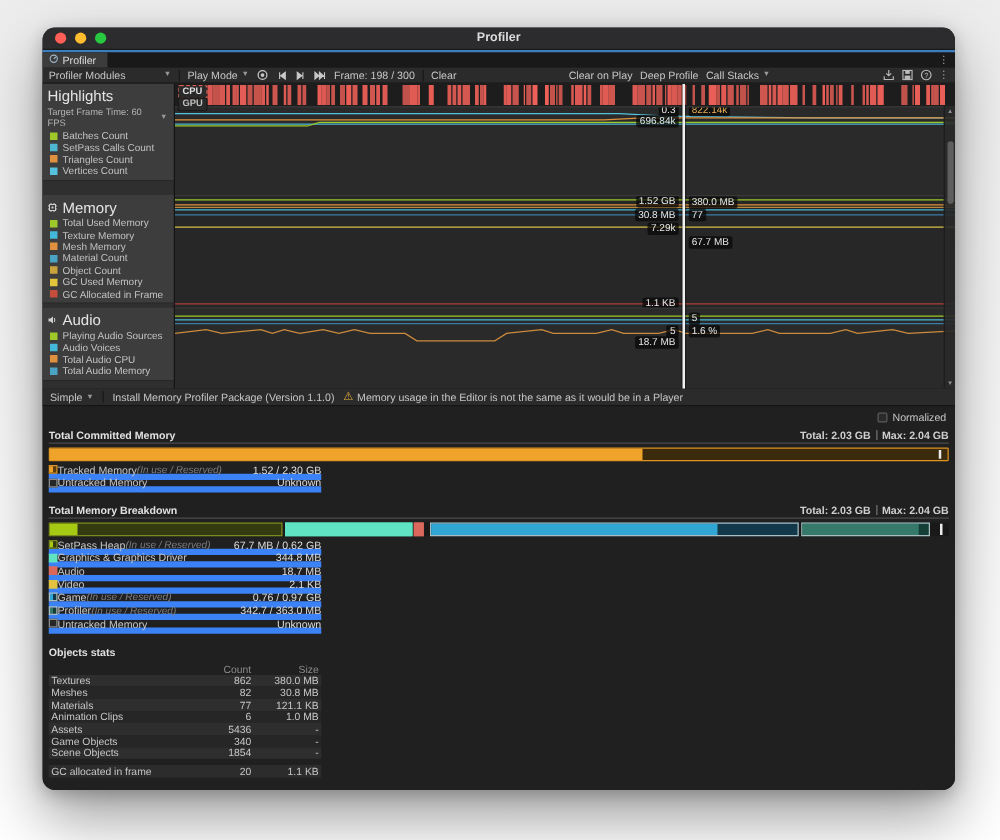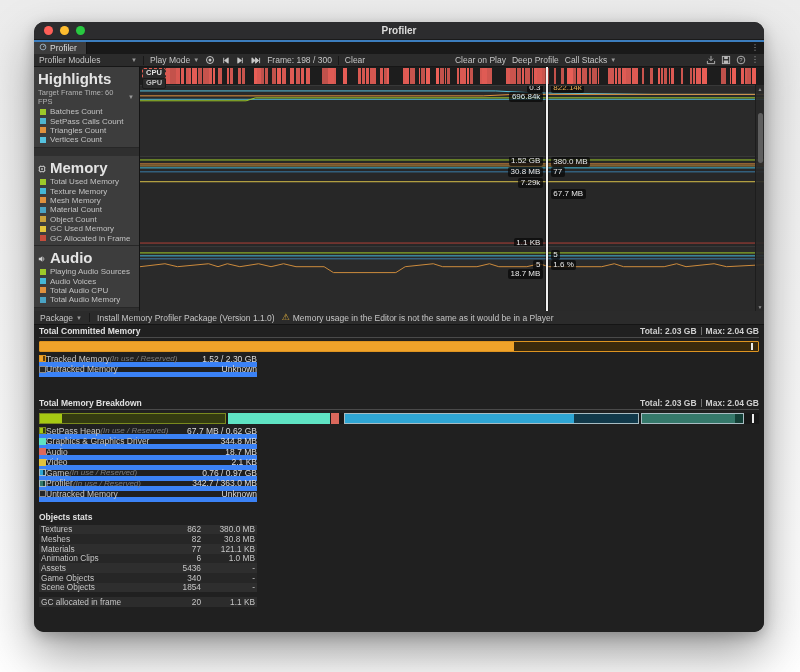--- a/index.html
+++ b/index.html
@@ -27,21 +27,21 @@
   .caret{font-size:6px;color:#999;line-height:1}
   .tb-sep{width:1px;height:9px;background:#191919}
   .tb-icons{display:flex;align-items:center;gap:5px}
   .ml-auto{margin-left:auto}
   .ticon svg{display:block}
   
   .modules{height:244px;display:flex;position:relative;background:#252525}
   .sidebar{width:106px;background:#2f2f2f;border-right:1px solid #141414;display:flex;flex-direction:column;flex:none}
   .mod-slot{overflow:hidden}
   .mod-section{background:#3d3d3d;border-bottom:1px solid #272727;padding-bottom:2px}
-  .mod-header{display:flex;align-items:flex-start;gap:4px;padding:3px 4px 1px;font-size:15px;font-weight:bold;color:#e4e4e4}
+  .mod-header{display:flex;align-items:flex-start;gap:4px;padding:3px 4px 1px;font-size:12px;font-weight:normal;color:#e4e4e4}
   .mod-sub{display:flex;align-items:center;justify-content:space-between;padding:0 5px 1px 4px;font-size:7.5px;color:#b2b2b2}
   .counter{display:flex;align-items:center;gap:4px;height:9.4px;padding:0 4px 0 6px;font-size:8px;color:#c2c2c2;white-space:nowrap}
   .cchip{width:6px;height:6px;flex:none}
   
   .charts{flex:1;position:relative;background:#252525;overflow:hidden}
   .cpu-strip{position:relative;height:18px;background:#1d1d1d;overflow:hidden}
   .cpu-bars{position:absolute;left:26px;right:1px;top:1px;bottom:1px}
   .cpu-bar{position:absolute;top:0;bottom:0;background:#ee6058}
   .io-label{position:absolute;z-index:7;font-size:7.5px;font-weight:bold;color:#e0e0e0;background:#2a2a2a;
             padding:0 3px;border:1px solid #1a1a1a;border-radius:2px;line-height:8.5px}
@@ -435,29 +435,33 @@
         <div class="vs-arrow vs-up">▲</div>
         <div class="vs-thumb"></div>
         <div class="vs-arrow vs-down">▼</div>
       </div>
     </div>
   </div>
 
   <div class="details">
     <div class="dtoolbar">
       <div class="tb-dd">
-        <span>Package</span>
+        <span>Simple</span>
           <span class="caret">▼</span>
       </div>
       <span class="tb-sep"></span>
       <span>Install Memory Profiler Package (Version 1.1.0)</span>
       <span class="warn-tri">⚠</span>
       <span style="margin-left:-4px">Memory usage in the Editor is not the same as it would be in a Player</span>
     </div>
 
+    <div class="norm-row">
+      <span class="checkbox"></span>
+      <span>Normalized</span>
+    </div>
 
     <div class="sec">
       <div class="sec-header">
         <span class="sec-title">Total Committed Memory</span>
         <span class="sec-totals">
           <span>Total: 2.03 GB</span>
           <span class="tot-div"></span>
           <span>Max: 2.04 GB</span>
         </span>
       </div>
@@ -473,21 +477,21 @@
             <span class="lval">1.52 / 2.30 GB</span>
           </div>
           <div class="lrow">
             <span class="lchip" style="background: rgb(38, 38, 38); border: 1px solid rgb(138, 138, 138);"></span>
             <span>Untracked Memory</span>
             <span class="lval">Unknown</span>
           </div>
         </div>
     </div>
 
-    <div class="sec" style="margin-top:20px">
+    <div class="sec" style="margin-top:8px">
       <div class="sec-header">
         <span class="sec-title">Total Memory Breakdown</span>
         <span class="sec-totals">
           <span>Total: 2.03 GB</span>
           <span class="tot-div"></span>
           <span>Max: 2.04 GB</span>
         </span>
       </div>
       <div class="hbar" id="breakdown-bar">
         <div class="marker" id="breakdown-marker" style="left: 99%;"></div>
@@ -543,20 +547,25 @@
           </div>
           <div class="lrow">
             <span class="lchip" style="background: rgb(38, 38, 38); border: 1px solid rgb(138, 138, 138);"></span>
             <span>Untracked Memory</span>
             <span class="lval">Unknown</span>
           </div>
         </div>
 
       <div class="ostats">
         <div class="ostats-title">Objects stats</div>
+        <div class="trow thead">
+          <span class="c1"></span>
+          <span class="c2">Count</span>
+          <span class="c3">Size</span>
+        </div>
         <div id="ostats-rows">
             <div class="trow odd">
               <span class="c1">Textures</span>
               <span class="c2">862</span>
               <span class="c3">380.0 MB</span>
             </div>
             <div class="trow even">
               <span class="c1">Meshes</span>
               <span class="c2">82</span>
               <span class="c3">30.8 MB</span>

